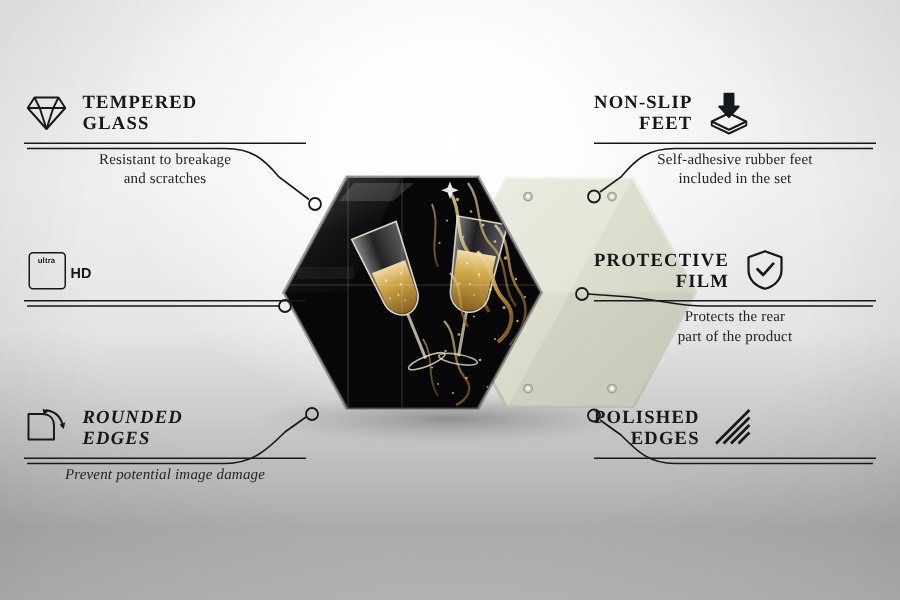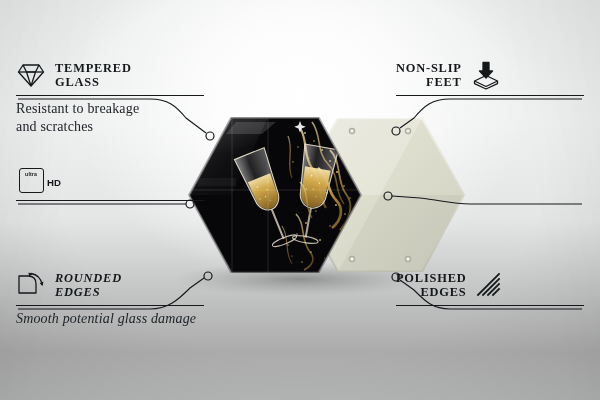--- a/index.html
+++ b/index.html
@@ -95,25 +95,26 @@
 
   .feat-rule {
     height:1px;
     background:#15191c;
     margin-top:3px;
     width:100%;
   }
 
   .feat-sub {
     margin-top:4px;
-    font-size:14px;
+    font-size:10px;
     line-height:1.32;
     letter-spacing:.012em;
     color:#20252a;
     white-space:pre-line;
+    text-align:center;
   }
 
   
   .f-tempered  { top:58px; }
   .f-print     { top:163px; }
   .f-rounded   { top:268px;font-style:italic; }
   .f-feet      { top:58px; }
   .f-film      { top:163px; }
   .f-polished  { top:268px;margin-left:20px; }
 
@@ -408,40 +409,60 @@
             <path d="M15 1.5 C21 2.5 25 6.5 26 12.5"></path>
           </g>
           <path d="M12.5 0.5 L16.5 2 L13 4.5 Z" fill="#15191c"></path>
           <path d="M27.5 9.5 L26.5 14 L23.8 11.2 Z" fill="#15191c"></path>
         </svg>
       </span>
       <span class="feat-title">ROUNDED
 EDGES</span>
     </div>
     <div class="feat-rule"></div>
-    <div class="feat-sub">Smooth potential glass damage</div>
+    <div class="feat-sub">Prevent potential image damage</div>
   </div>
 
   <div class="feat right f-feet">
     <div class="feat-head">
       <span class="feat-icon">
         <svg width="28" height="28" viewBox="0 0 28 28">
           <g fill="none" stroke="#15191c" stroke-width="1.3" stroke-linejoin="round">
             <path d="M11 1.5 L17 1.5 L17 10 L20.5 10 L14 17 L7.5 10 L11 10 Z" fill="#15191c"></path>
             <path d="M14 14.5 L25.5 20 L14 25.5 L2.5 20 Z" fill="none"></path>
             <path d="M2.5 20 L2.5 22.6 L14 28 L25.5 22.6 L25.5 20"></path>
           </g>
         </svg>
       </span>
       <span class="feat-title">NON-SLIP
 FEET</span>
     </div>
     <div class="feat-rule"></div>
-  </div>
-
+    <div class="feat-sub">Self-adhesive rubber feet
+included in the set</div>
+  </div>
+
+  <div class="feat right f-film">
+    <div class="feat-head">
+      <span class="feat-icon">
+        <svg width="26" height="28" viewBox="0 0 26 28">
+          <g fill="none" stroke="#15191c" stroke-width="1.5" stroke-linejoin="round">
+            <path d="M13 1.5 L24 5.5 L24 14 C24 20.5 19 25 13 26.5
+                     C7 25 2 20.5 2 14 L2 5.5 Z"></path>
+          </g>
+          <path d="M8 13.5 L11.8 17.3 L18.5 9.8" fill="none" stroke="#15191c" stroke-width="1.8" stroke-linecap="round" stroke-linejoin="round"></path>
+        </svg>
+      </span>
+      <span class="feat-title">PROTECTIVE
+FILM</span>
+    </div>
+    <div class="feat-rule"></div>
+    <div class="feat-sub">Protects the rear
+part of the product</div>
+  </div>
 
   <div class="feat right f-polished">
     <div class="feat-head">
       <span class="feat-icon">
         <svg width="28" height="26" viewBox="0 0 28 26">
           <g stroke="#15191c" stroke-width="1.8" stroke-linecap="square">
             <path d="M2 23 L23 2"></path>
             <path d="M7 23 L23 7"></path>
             <path d="M12 23 L23 12"></path>
             <path d="M17 23 L23 17"></path>

